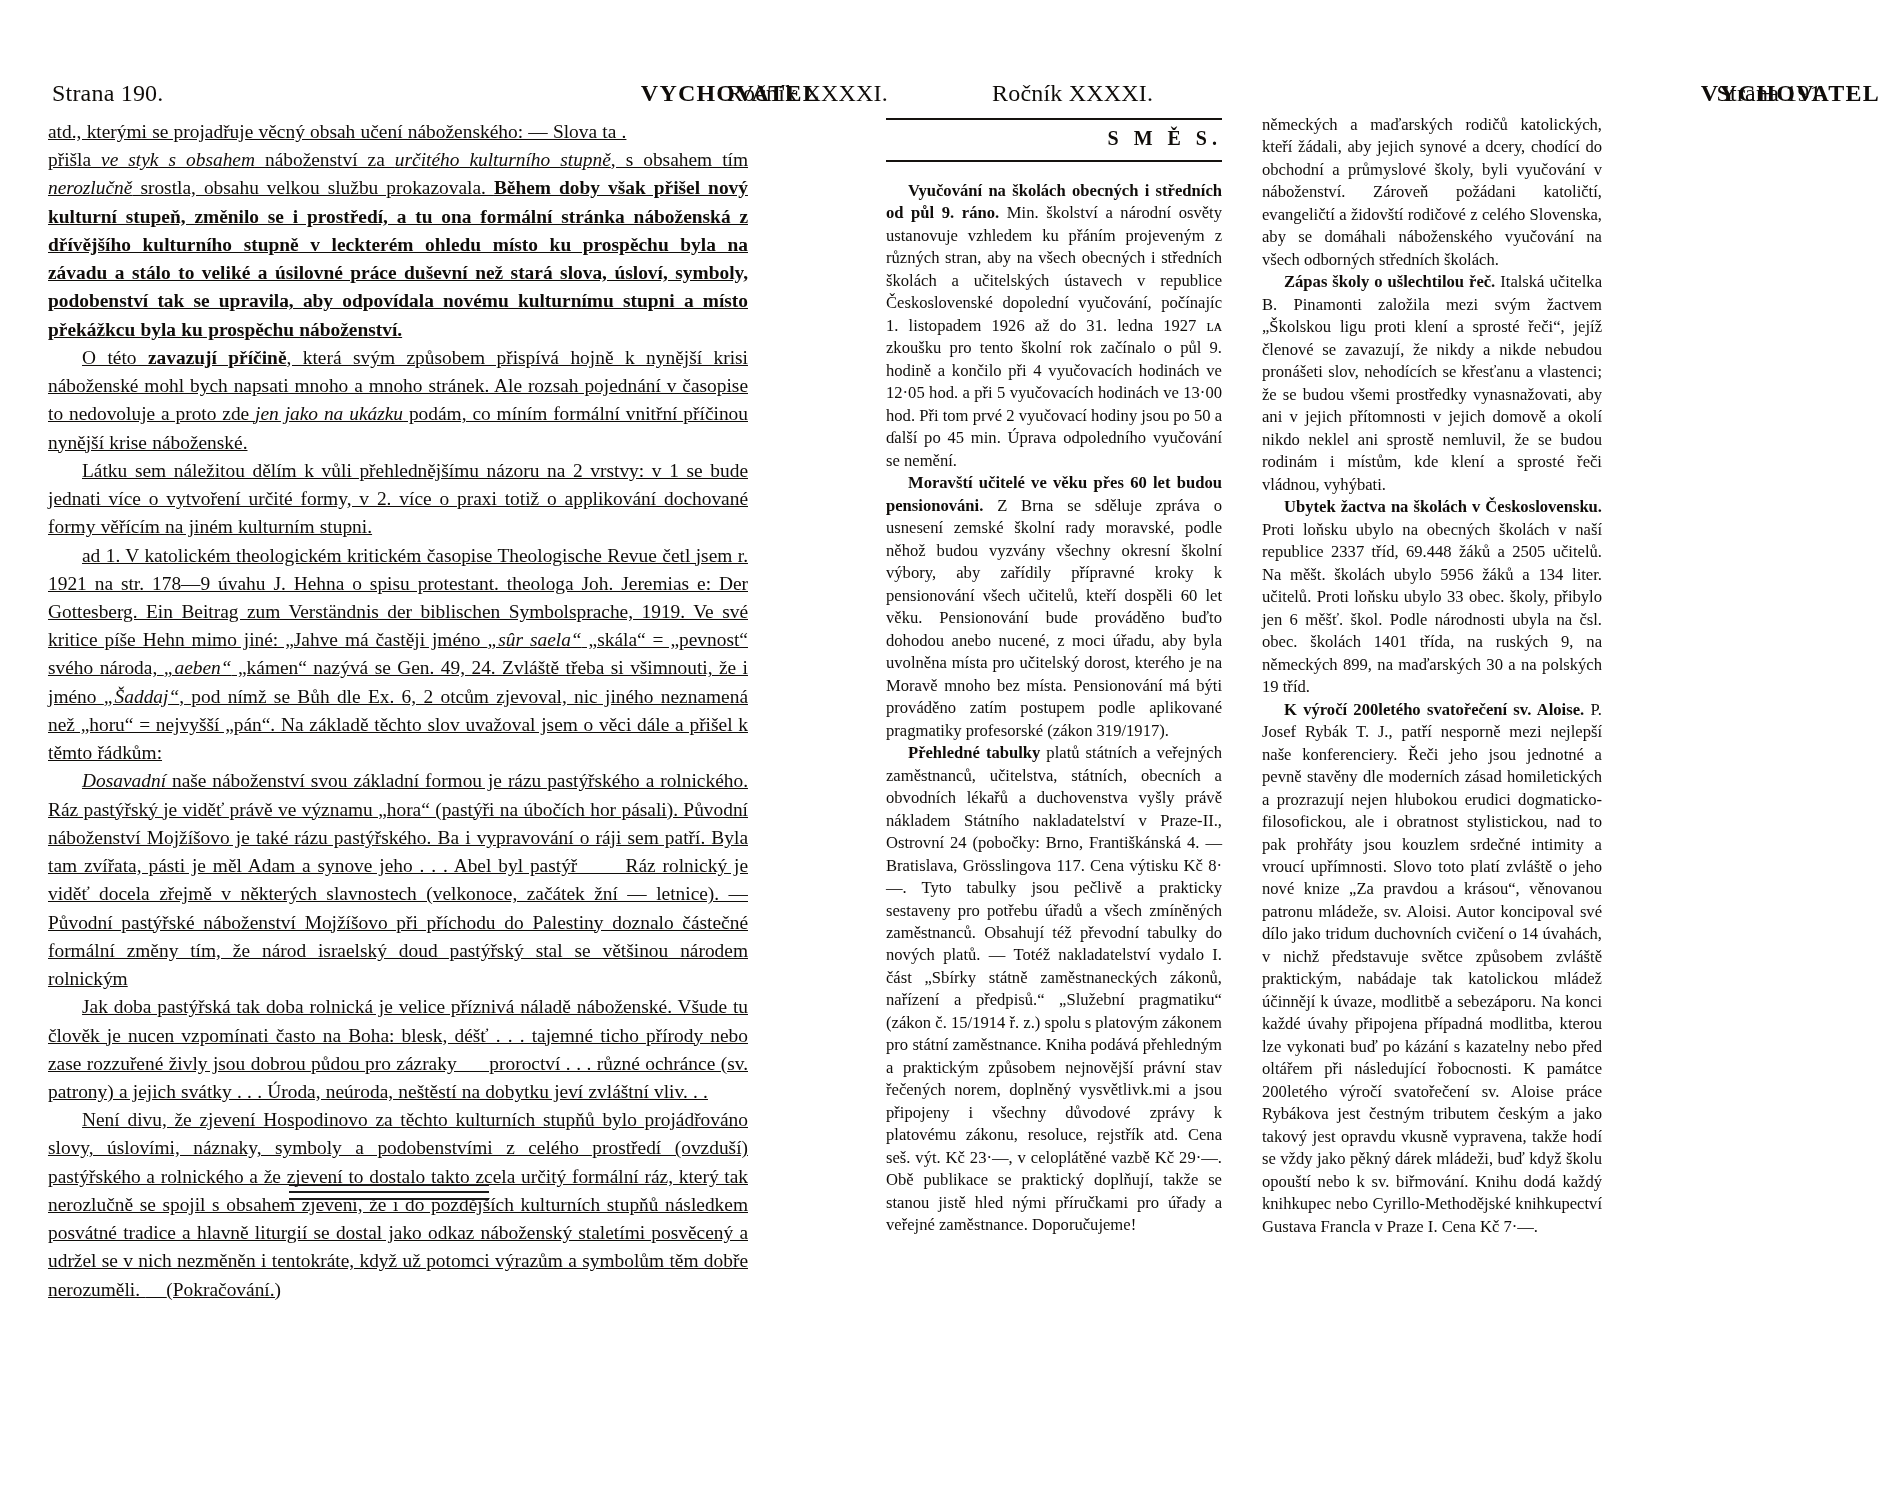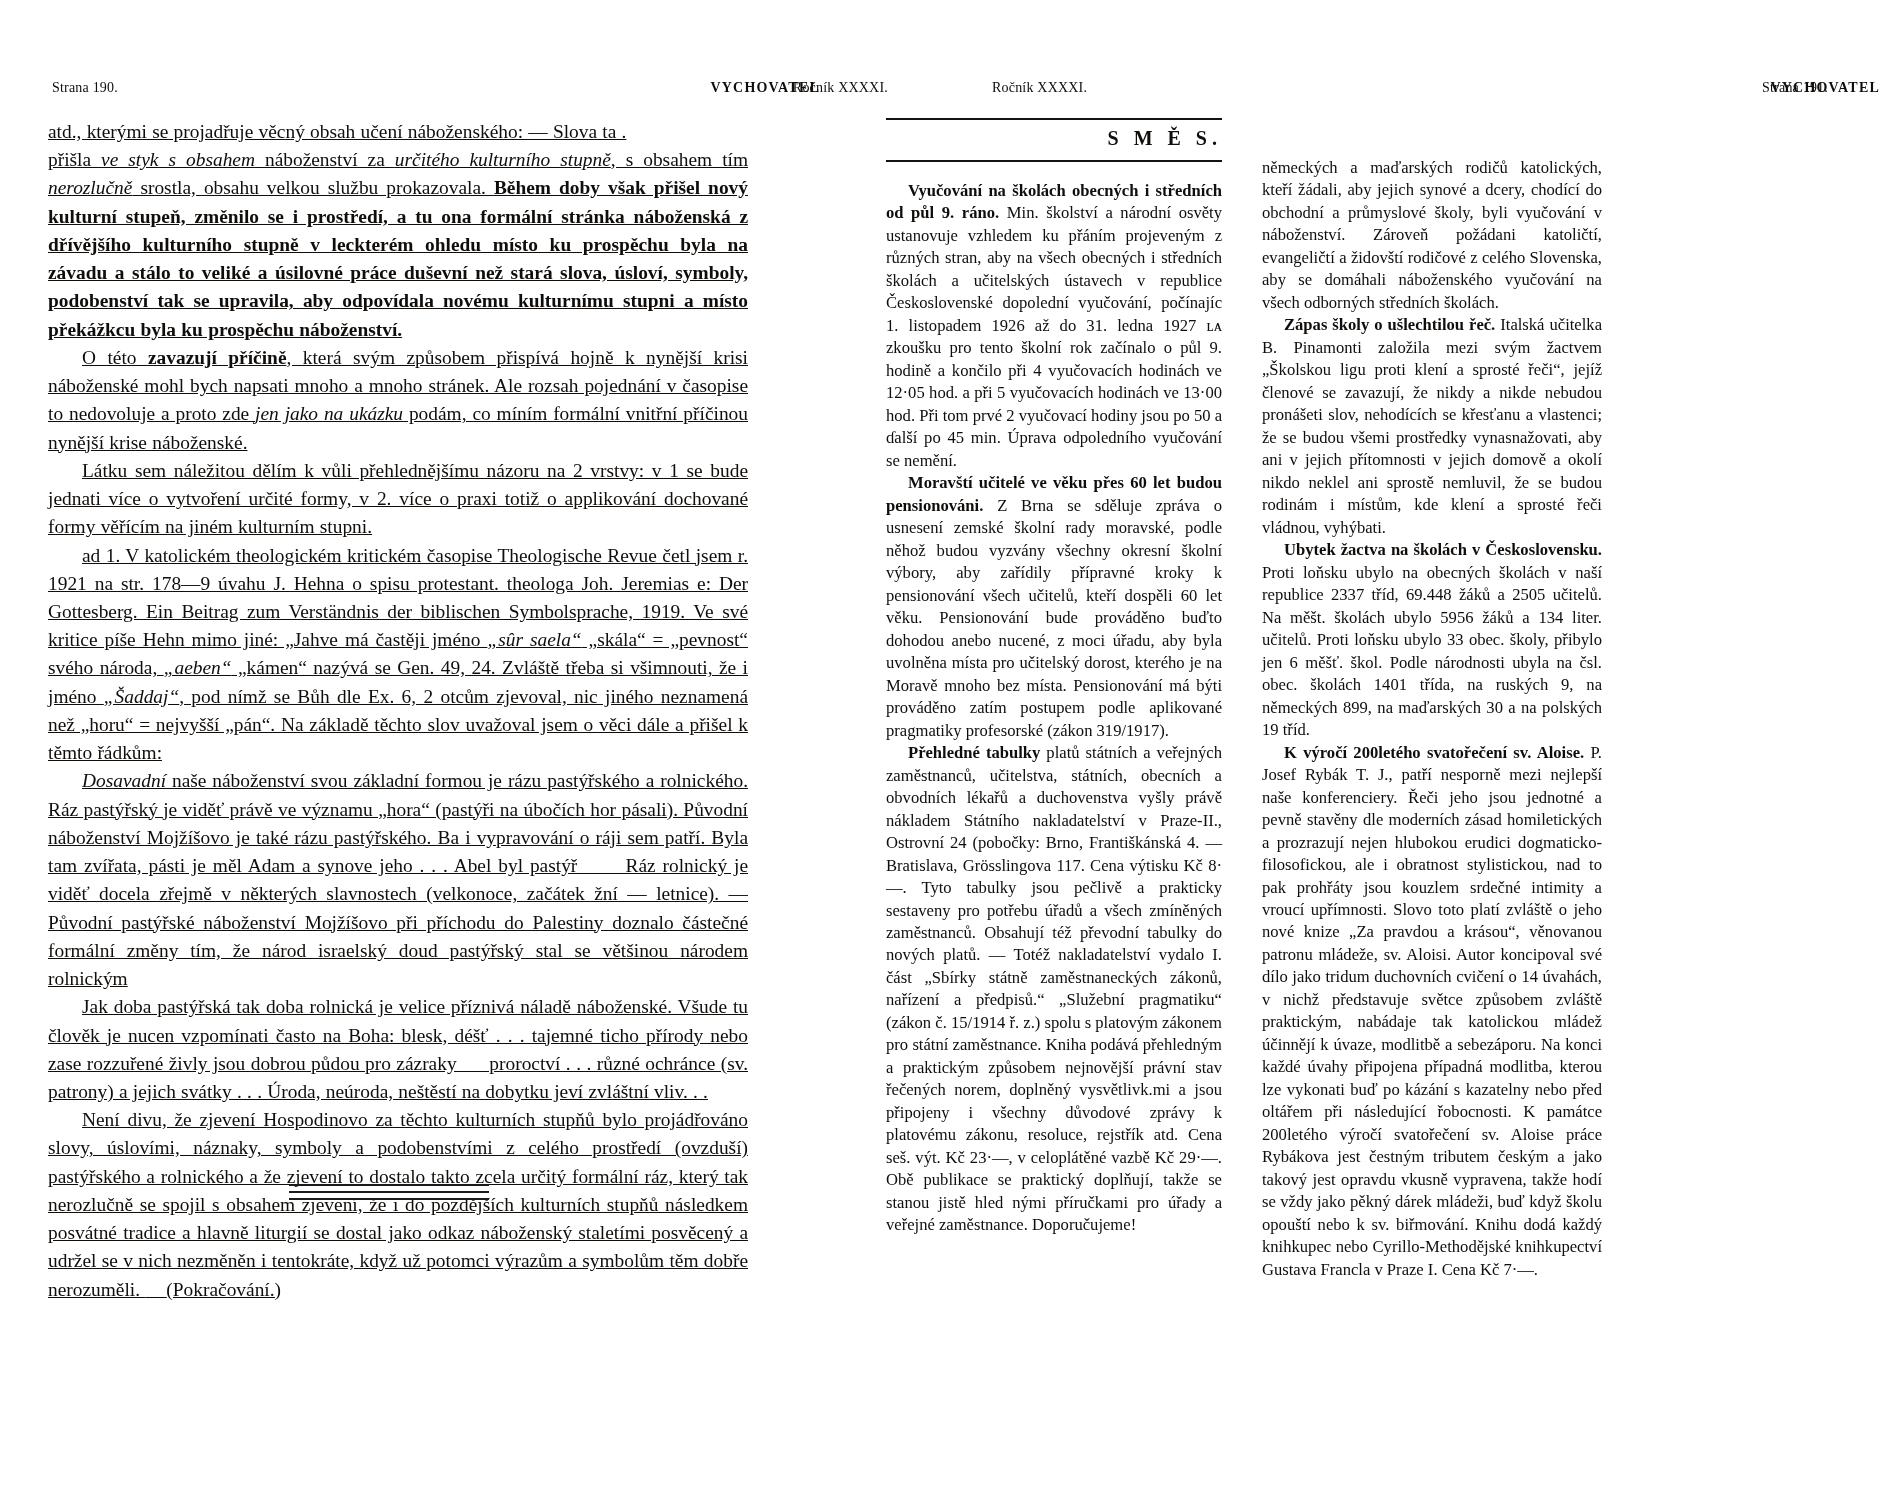--- a/index.html
+++ b/index.html
@@ -28,21 +28,21 @@
   .sheet-right {
     position: absolute;
     left: 940px; top: 0;
     width: 940px; height: 1500px;
   }
   .running-head {
     position: absolute;
     top: 80px;
     width: 100%;
     height: 24px;
-    font-size: 14px;
+    font-size: 24px;
     letter-spacing: .2px;
   }
   .rh-left  { position: absolute; left: 52px;  top: 0; }
   .rh-mid   { position: absolute; left: 0; right: 0; top: 0; text-align: right; font-weight: bold; letter-spacing: 1.2px; }
   .rh-right { position: absolute; right: 52px; top: 0; }
   .sheet-left .rh-mid { padding-right: 120px; }
   .sheet-right .rh-mid { padding-left: 60px; }
 
   
   .body-left {
@@ -110,21 +110,20 @@
     font-family: Liberation Serif, serif;
   }
   .col2 {
     position: absolute;
     left: 1262px;
     top: 114px;
     width: 340px;
     font-size: 16.6px;
     line-height: 1.355;
     text-align: justify;
-    margin-top: 43px;
   }
   .col1 p, .col2 p { margin: 0; }
   .col1 p.ind, .col2 p.ind { text-indent: 22px; }
   .col1 b, .col2 b { font-weight: bold; }
 </style>
 </head>
 <body>
 
 <div class="page">
 

